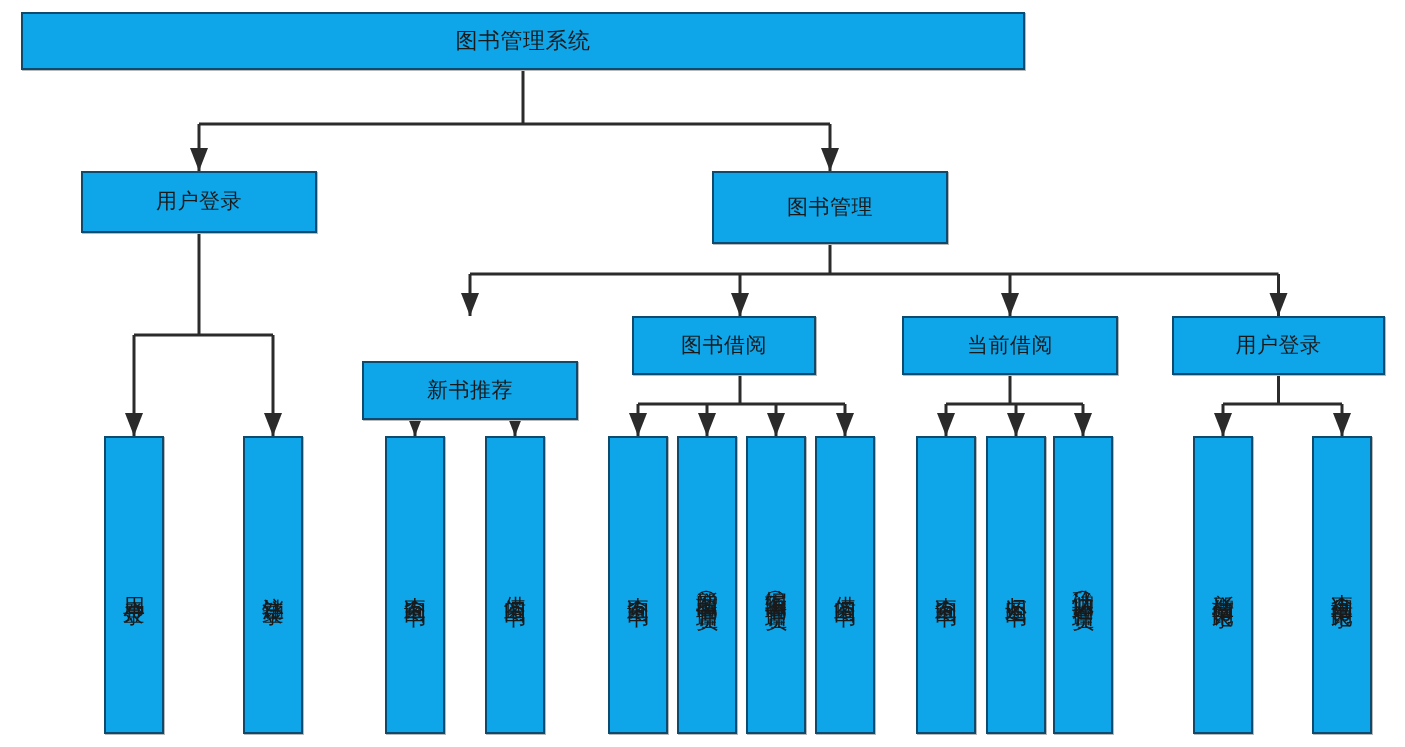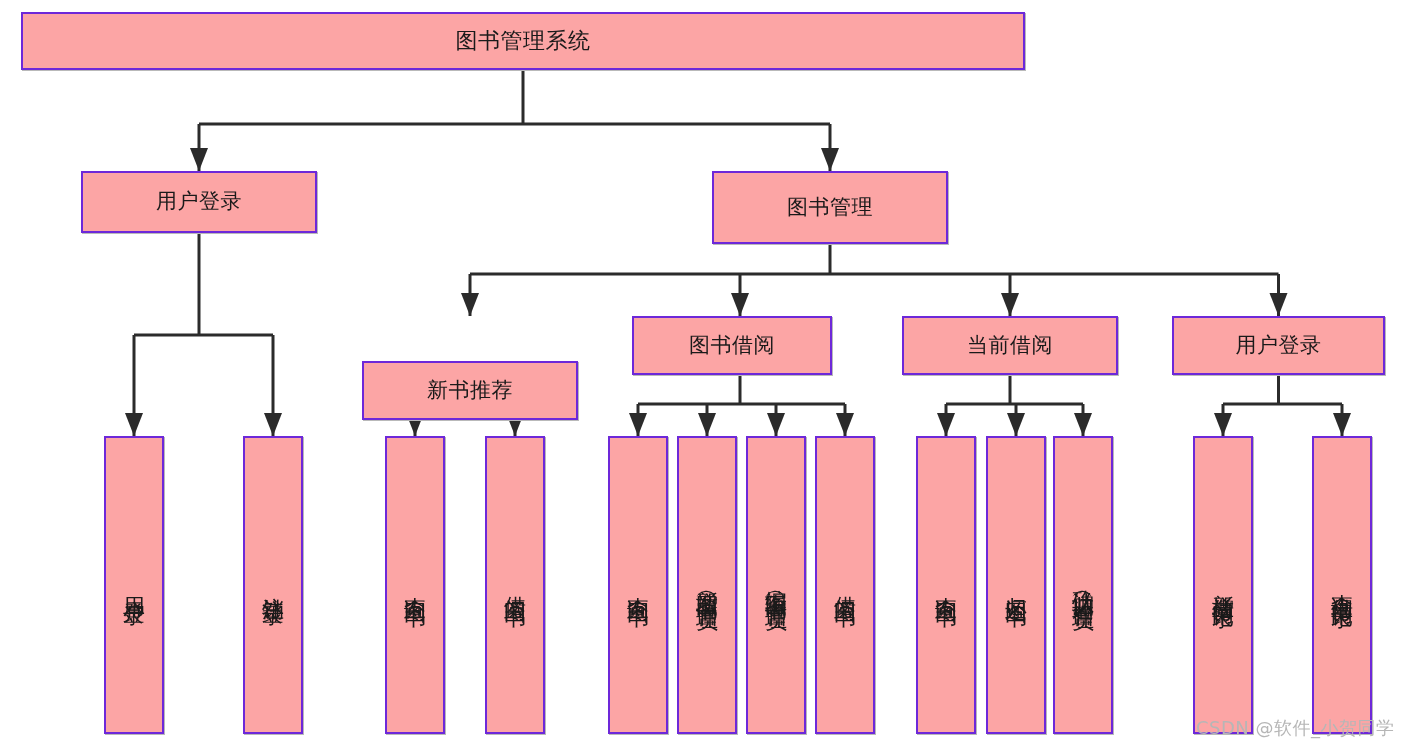--- a/index.html
+++ b/index.html
@@ -21,22 +21,22 @@
   #edges {
     position: absolute;
     left: 0;
     top: 0;
     width: 1405px;
     height: 747px;
   }
   .node {
     position: absolute;
     box-sizing: border-box;
-    background: #fca5a5;
-    border: 2px solid #6d28d9;
+    background: #0ea5e9;
+    border: 2px solid #0c4a6e;
     display: flex;
     align-items: center;
     justify-content: center;
     color: #1a1a1a;
     box-shadow: 1px 1px 0 #b9b9b9;
   }
   .node .label {
     display: block;
     text-align: center;
     line-height: 1.12;
@@ -133,21 +133,21 @@
       </div>
       <div class="node horiz" style="left: 81px; top: 171px; width: 236px; height: 62px;">
         <span class="label">用户登录</span>
       </div>
       <div class="node horiz" style="left: 712px; top: 171px; width: 236px; height: 73px;">
         <span class="label">图书管理</span>
       </div>
       <div class="node horiz" style="left: 362px; top: 316px; width: 216px; height: 59px; margin-top: 45px;">
         <span class="label">新书推荐</span>
       </div>
-      <div class="node horiz" style="left: 632px; top: 316px; width: 200px; height: 59px; justify-content: center;">
+      <div class="node horiz" style="left: 632px; top: 316px; width: 184px; height: 59px; justify-content: center;">
         <span class="label">图书借阅</span>
       </div>
       <div class="node horiz" style="left: 902px; top: 316px; width: 216px; height: 59px;">
         <span class="label">当前借阅</span>
       </div>
       <div class="node horiz" style="left: 1172px; top: 316px; width: 213px; height: 59px;">
         <span class="label">用户登录</span>
       </div>
       <div class="node vert" style="left: 104px; top: 436px; width: 60px; height: 298px;">
         <span class="label">用户登录</span>
@@ -182,14 +182,13 @@
       <div class="node vert" style="left: 1053px; top: 436px; width: 60px; height: 298px;">
         <span class="label">确认归还（管理员）</span>
       </div>
       <div class="node vert" style="left: 1193px; top: 436px; width: 60px; height: 298px;">
         <span class="label">新增借阅记录</span>
       </div>
       <div class="node vert" style="left: 1312px; top: 436px; width: 60px; height: 298px;">
         <span class="label">查询借阅记录</span>
       </div>
     </div>
-  <div id="watermark" style="left: 1196px; top: 716px; color: rgb(182, 182, 182);">CSDN @软件_小贺同学</div>
 </div>
 
 </body></html>

